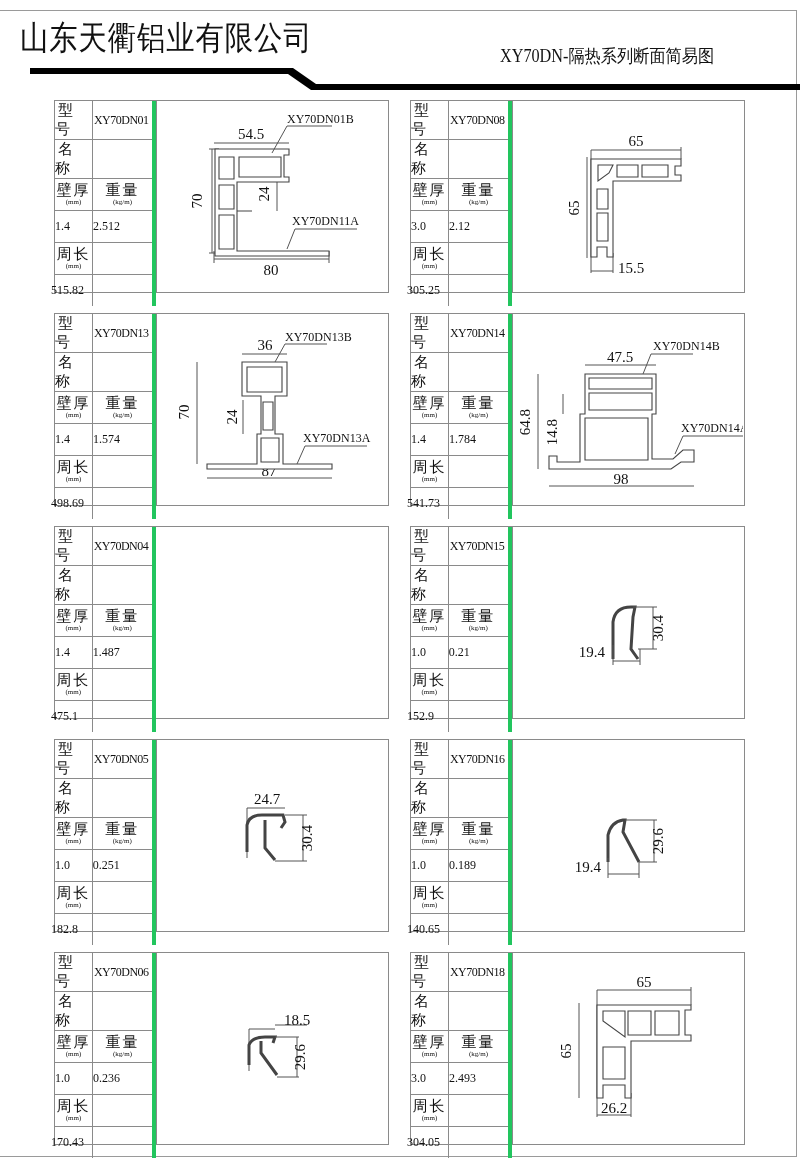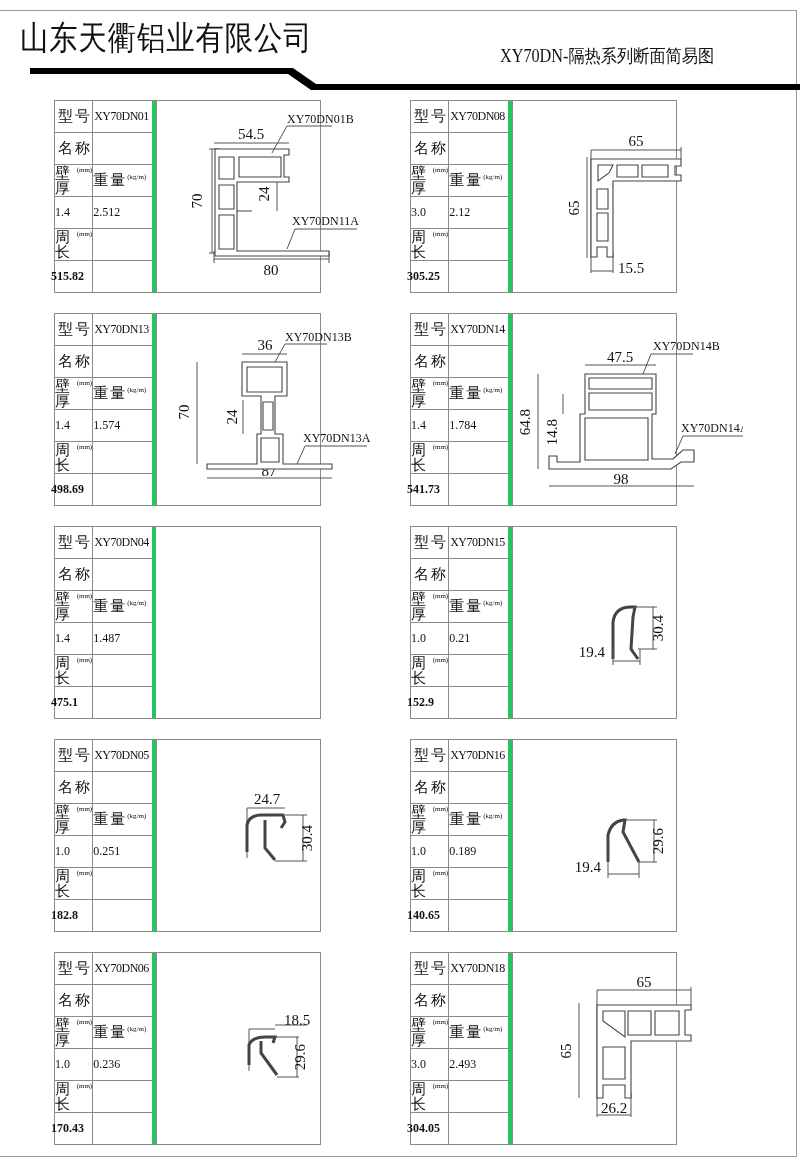--- a/index.html
+++ b/index.html
@@ -5,34 +5,34 @@
   html, body { margin:0; padding:0; background:#fff; }
   body { width:800px; height:1168px; position:relative; overflow:hidden;
          font-family:"DejaVu Serif","Liberation Serif",serif; color:#111; }
   .frame { position:absolute; left:0; top:10px; width:797px; height:1147px;
            border:1px solid #9a9a9a; border-left:none; box-sizing:border-box; }
   .company { position:absolute; left:20px; top:16px; font-size:33px; letter-spacing:1px;
              font-family:"DejaVu Serif","Liberation Serif",serif; font-weight:normal; transform:scaleX(0.86); transform-origin:left top; }
   .subtitle { position:absolute; left:500px; top:44px; font-size:18px;
               font-family:"Liberation Serif","DejaVu Serif",serif; transform:scaleX(0.9); transform-origin:left top; }
   .rule { position:absolute; left:0; top:0; width:800px; height:100px; }
-  .panel { position:absolute; width:267px; height:193px; border:1px solid #8a8a8a; box-sizing:border-box; background:#fff; }
+  .panel { position:absolute; width:335px; height:193px; border:1px solid #8a8a8a; box-sizing:border-box; background:#fff; }
   .ptable { position:absolute; left:0; top:0; width:101px; height:191px; border-collapse:collapse; }
   .ptable td { border:1px solid #8a8a8a; height:31px; padding:0; font-size:12px;
                font-family:"Liberation Serif","DejaVu Serif",serif; vertical-align:middle; }
   .ptable tr:first-child td { border-top:none; }
   .ptable tr:last-child td { border-bottom:none; }
   .ptable td:first-child { border-left:none; width:39px; }
   .ptable td.c2 { width:60px; border-right:4px solid #22c55e; }
   .lbl { font-size:15px; padding-left:3px; letter-spacing:2px; font-family:"DejaVu Serif",serif; }
-  .lbl-stack { display:flex; align-items:flex-start; line-height:1; }
+  .lbl-stack { display:flex; flex-direction:column; align-items:center; line-height:1; }
   .lbl-stack .big { font-size:15px; letter-spacing:2px; }
   .lbl-stack .unit { font-size:7px; margin-top:1px; }
   .model { font-size:12px; letter-spacing:-0.5px; padding-left:1px; transform:scaleX(0.92); transform-origin:left; white-space:nowrap; }
-  .val { padding-left:5px; font-size:12px;font-weight:bold; }
+  .val { padding-left:5px; font-size:12px; }
   .val-c { text-align:left; font-size:12px; }
   .drawing { position:absolute; left:101px; top:0; width:230px; height:191px; border-left:1px solid #8a8a8a; }
   .drawing svg { position:absolute; left:0; top:0; }
   .dim { font-family:"Liberation Serif","DejaVu Serif",serif; font-size:15px; fill:#111; }
   .tag { font-family:"Liberation Serif","DejaVu Serif",serif; font-size:12px; fill:#111; }
 </style>
 </head>
 <body>
 
 <div class="frame"></div>

